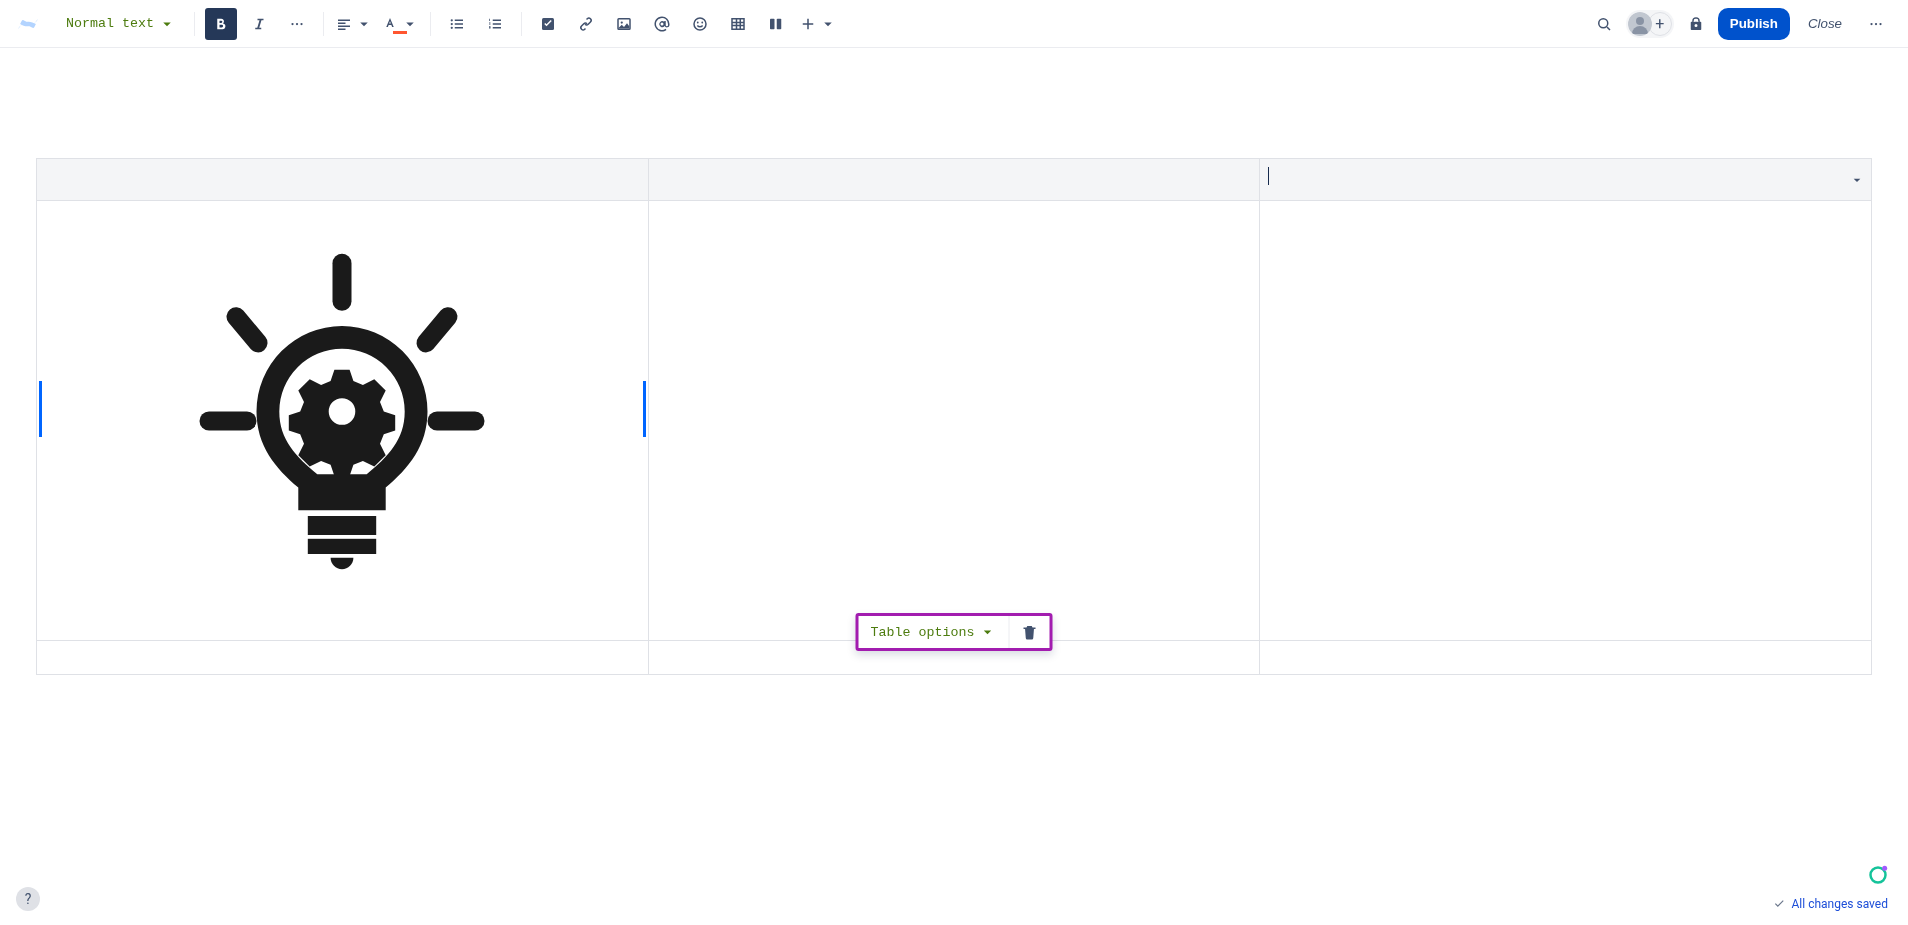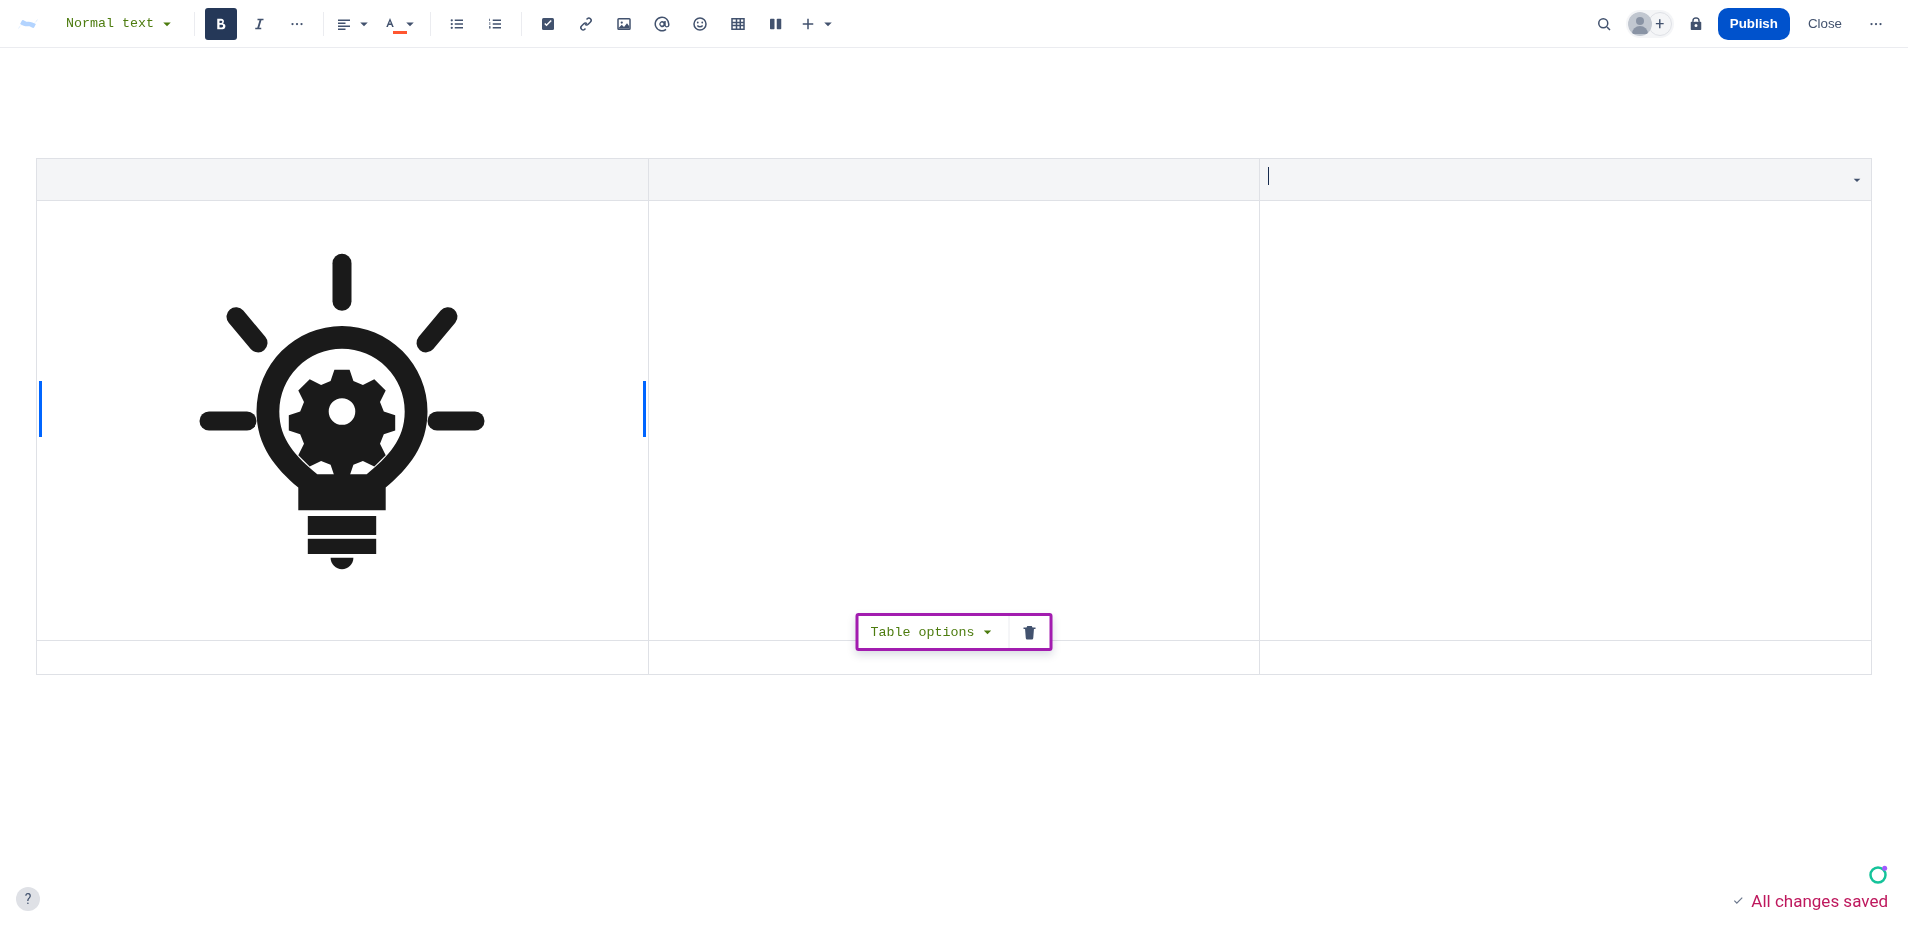--- a/index.html
+++ b/index.html
@@ -6,34 +6,34 @@
 html, body { height: 100%; font-family: -apple-system, BlinkMacSystemFont, "Segoe UI", Roboto, sans-serif; font-size: 14px; color: #172b4d; background: #fff; }
 .toolbar { height: 48px; border-bottom: 1px solid #ebecf0; display: flex; align-items: center; padding: 0 16px; justify-content: space-between; }
 .toolbar-left { display: flex; align-items: center; gap: 6px; }
 .toolbar-right { display: flex; align-items: center; gap: 6px; }
 .logo { width: 24px; height: 24px; margin-right: 12px; display: flex; align-items: center; justify-content: center; }
 .dropdown-btn { display: flex; align-items: center; gap: 4px; padding: 4px 8px; border-radius: 3px; cursor: pointer; background: transparent; border: none; color: #4d7c0f; height: 32px; font-family: Liberation Mono, monospace; }
 .divider { width: 1px; height: 24px; background: #ebecf0; margin: 0 4px; }
 .icon-btn { width: 32px; height: 32px; border-radius: 3px; display: flex; align-items: center; justify-content: center; cursor: pointer; background: transparent; border: none; color: #42526e; }
 .icon-btn.active { background: #253858; color: #fff; }
 .btn-primary { background: #0052cc; color: #fff; border: none; border-radius: 10px; padding: 6px 12px; font-weight: 700; cursor: pointer; height: 32px; }
-.btn-subtle { background: transparent; color: #42526e; border: none; border-radius: 3px; padding: 6px 12px; cursor: pointer; height: 32px; }
+.btn-subtle { background: transparent; color: #42526e; border: none; border-radius: 3px; padding: 6px 12px; cursor: pointer; height: 32px; font-style: italic; }
 .avatar { width: 24px; height: 24px; border-radius: 50%; background: #dfe1e6; display: inline-block; position: relative; overflow: hidden; }
 .avatar-add { width: 24px; height: 24px; border-radius: 50%; background: #f4f5f7; display: flex; align-items: center; justify-content: center; border: 1px solid #dfe1e6; cursor: pointer; font-size: 16px; color: #42526e; margin-left: -4px; }
 .editor-area { position: absolute; top: 48px; bottom: 0; left: 0; right: 0; overflow: auto; padding-top: 110px; }
 .table-wrapper { margin: 0 36px; position: relative; }
 .editor-table { border-collapse: collapse; width: 100%; table-layout: fixed; }
 .editor-table th, .editor-table td { border: 1px solid #dfe1e6; padding: 8px; vertical-align: top; }
 .editor-table th { background: #f4f5f7; height: 42px; font-weight: normal; text-align: left; position: relative; }
 .editor-table .row-body td { height: 440px; }
 .editor-table .row-foot td { height: 34px; }
 .floating-toolbar { position: absolute; left: 50%; transform: translateX(-50%); bottom: 24px; background: #fff; border: 3px solid #a21caf; border-radius: 3px; box-shadow: 0 4px 8px rgba(9,30,66,0.15); display: flex; align-items: center; z-index: 10; }
 .floating-toolbar .dropdown-btn { padding: 8px 12px; }
 .floating-toolbar .divider { height: 32px; margin: 0; }
-.status-bar { position: fixed; right: 20px; bottom: 14px; display: flex; align-items: center; gap: 6px; color: #be185d; font-size: 17px; }
+.status-bar { position: fixed; right: 20px; bottom: 14px; display: flex; align-items: center; gap: 6px; color: #1d4ed8; font-size: 12px; }
 .help-btn { position: fixed; left: 16px; bottom: 14px; width: 24px; height: 24px; border-radius: 50%; background: #dfe1e6; color: #42526e; display: flex; align-items: center; justify-content: center; cursor: pointer; font-size: 14px; }
 .grammarly { position: fixed; right: 20px; bottom: 40px; width: 20px; height: 20px; }
 .cursor { display: inline-block; width: 1px; height: 18px; background: #172b4d; vertical-align: middle; }
 .selection-handle { position: absolute; width: 3px; background: #0065ff; }
 .table-dropdown-icon { position: absolute; right: 6px; top: 50%; transform: translateY(-50%); color: #42526e; cursor: pointer; }
 svg { display: block; }
 .icon-btn svg, .dropdown-btn svg { width: 18px; height: 18px; }
 .text-color-underline { position: absolute; bottom: 6px; width: 14px; height: 3px; background: #ff5630; }
 </style>
 </head>

